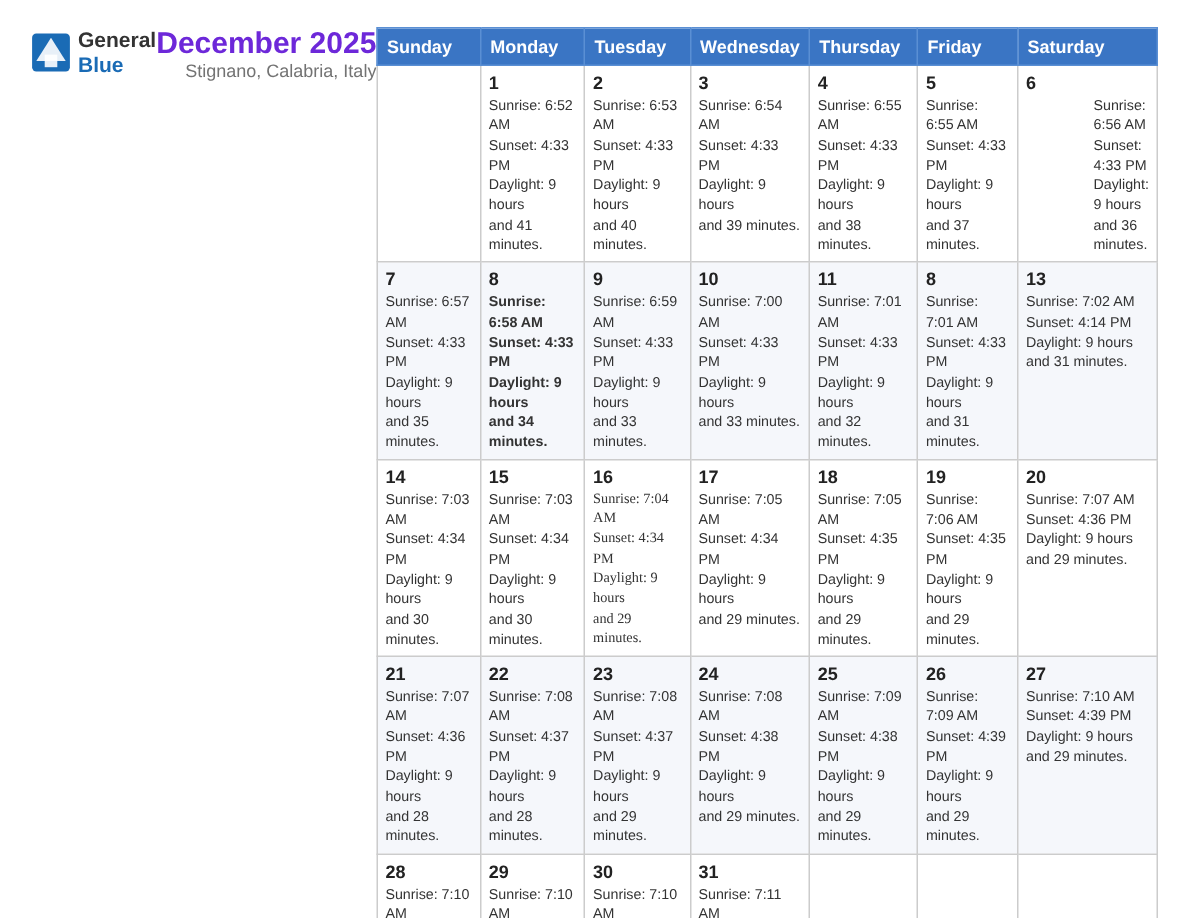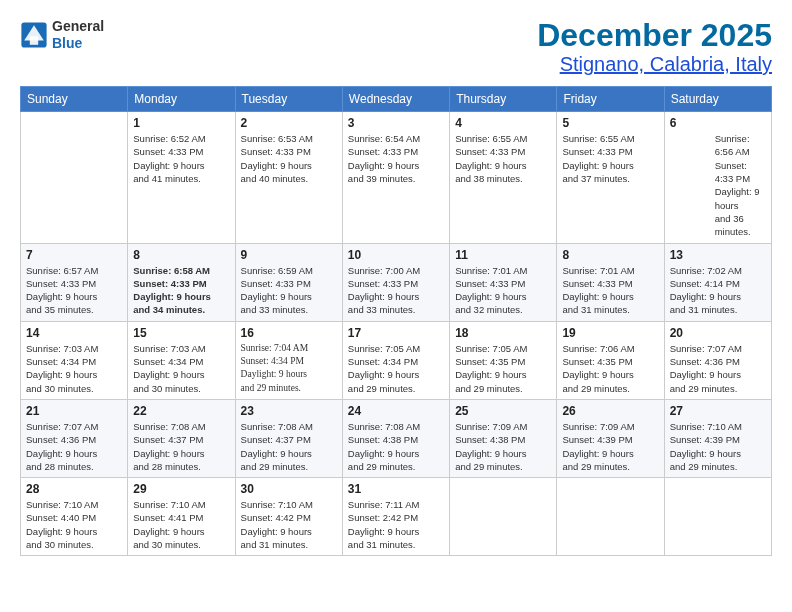--- a/index.html
+++ b/index.html
@@ -8,21 +8,21 @@
       background: #fff;
       width: 792px;
       height: 612px;
       overflow: hidden;
     }
     .page {
       width: 792px;
       height: 552px;
       padding: 18px 20px 12px 20px;
       display: flex;
-      flex-direction: column;
+      flex-direction: row;
     }
     .header {
       display: flex;
       justify-content: space-between;
       align-items: flex-start;
       margin-bottom: 10px;
     }
     .logo {
       display: flex;
       align-items: center;
@@ -34,40 +34,39 @@
     }
     .logo-icon {
       width: 28px;
       height: 28px;
       margin-right: 4px;
     }
     .title-block {
       text-align: right;
     }
     .month-title {
-      font-size: 32px;
+      font-size: 20px;
       font-weight: bold;
-      color: #0369a1;
+      color: #6d28d9;
       line-height: 1.1;
     }
     .subtitle {
-      font-size: 20px;
-      color: #1d4ed8;
-      text-decoration: underline;
+      font-size: 12px;
+      color: #737373;
     }
     .calendar-table {
       width: 100%;
       border-collapse: collapse;
       flex: 1;
     }
     .calendar-table th {
       background-color: #3a75c4;
       color: #fff;
       font-size: 12px;
-      font-weight: normal;
+      font-weight: bold;
       padding: 5px 6px;
       text-align: left;
       border: 1px solid #5a8fd4;
     }
     .calendar-table td {
       border: 1px solid #ccc;
       vertical-align: top;
       padding: 4px 5px;
       font-size: 10px;
       color: #333;

